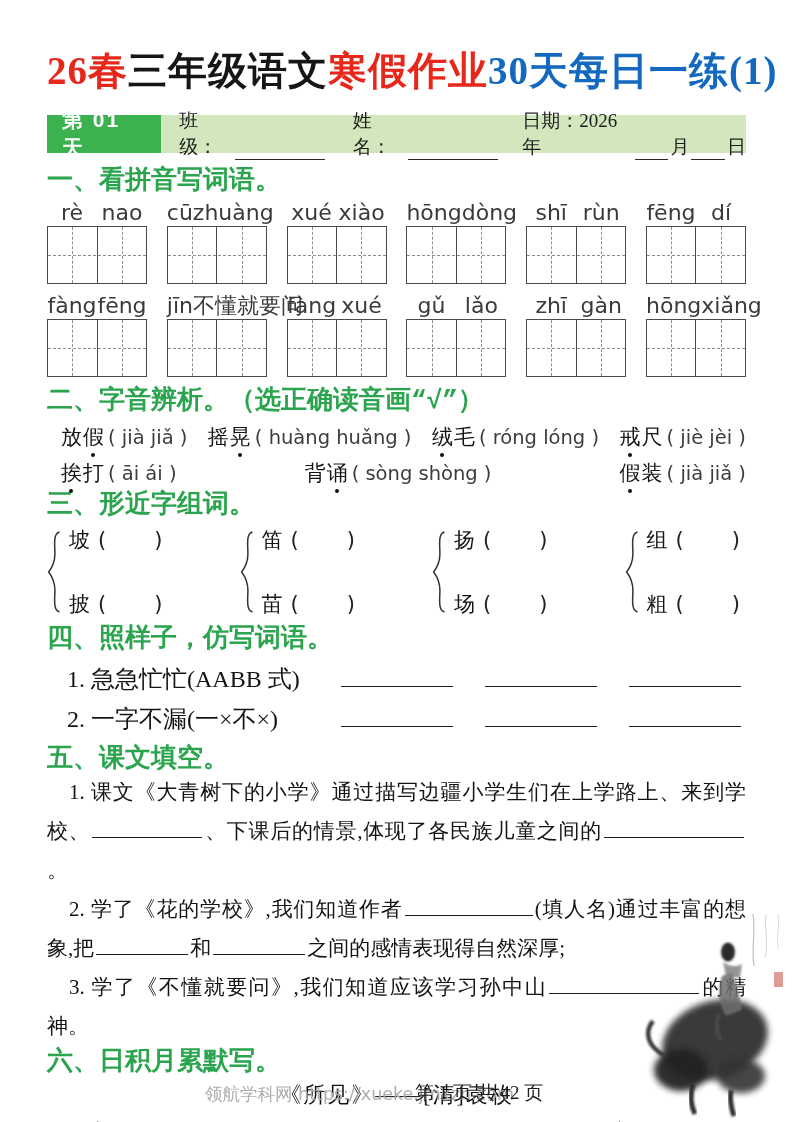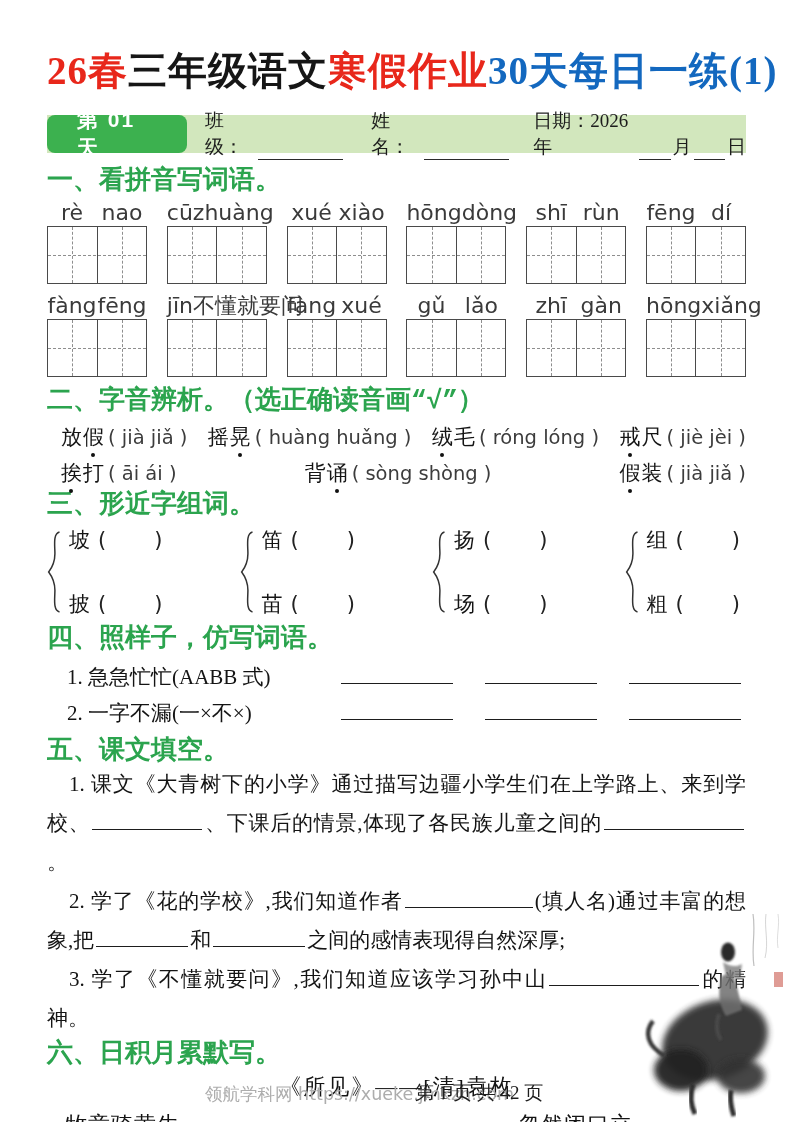--- a/index.html
+++ b/index.html
@@ -20,22 +20,22 @@
   .t-blk  { color:#161616; }
   .t-blue { color:#1368bf; }
 
   
   .header-bar {
     margin-top:18px; height:38px; background:#d2e7bd;
     display:flex; align-items:center; font-size:19px; color:#1c1c1c;
   }
   .day-badge {
     background:#3cb14f; color:#fff; font-weight:bold; font-size:21px;
-    height:100%; display:flex; align-items:center; padding:0 30px;
-    letter-spacing:2px; font-family:"Liberation Sans",sans-serif;border-radius:8px;
+    height:100%; display:flex; align-items:center; padding:0 15px;
+    letter-spacing:2px; font-family:"Liberation Sans",sans-serif;
   }
   .hfield { display:flex; align-items:flex-end; }
   .hblank { display:inline-block; width:95px; border-bottom:1.4px solid #2a2a2a; height:20px; margin:0 2px; }
   .hblank.sm { width:36px; }
   .ml18{margin-left:18px}.ml26{margin-left:26px}.ml22{margin-left:22px}
 
   
   .sec-heading {
     color:#2ba44e; font-weight:bold; font-size:26px; line-height:28px;
     font-family:Liberation Mono, monospace;
@@ -80,21 +80,21 @@
   .fj-col { display:flex; flex-direction:column; justify-content:space-between; height:92px; }
   .fj-line { font-size:21px; white-space:nowrap; display:flex; align-items:baseline; }
   .fj-char { margin-right:8px; }
   .fj-paren { font-family:"DejaVu Sans",sans-serif; color:#222; }
   .fj-gap { display:inline-block; width:48px; }
 
   
   .blank { display:inline-block; border-bottom:1.5px solid #1d1d1d; height:17px; vertical-align:baseline; }
 
   
-  .ww-item { display:flex; align-items:baseline; margin-left:20px; font-size:21px; }
+  .ww-item { display:flex; align-items:baseline; margin-left:20px; font-size:24px; }
   .ww-label { width:248px; white-space:nowrap; }
   .ww-blanks { display:flex; gap:32px; margin-left:26px; }
   .ww-blanks .blank { width:112px; }
 
   
   .fill-p { font-size:21px; line-height:39px; margin:0; text-align:justify; text-indent:1.05em; }
   .fill-p .blank { margin:0 2px; }
   .b110{width:110px}.b128{width:128px}.b140{width:140px}.b92{width:92px}.b150{width:150px}.b138{width:138px}
 
   .poem-title { text-align:center; font-size:22px; margin-top:4px; letter-spacing:2px; }

